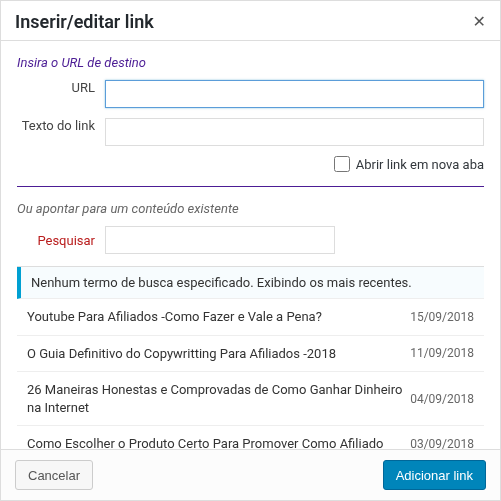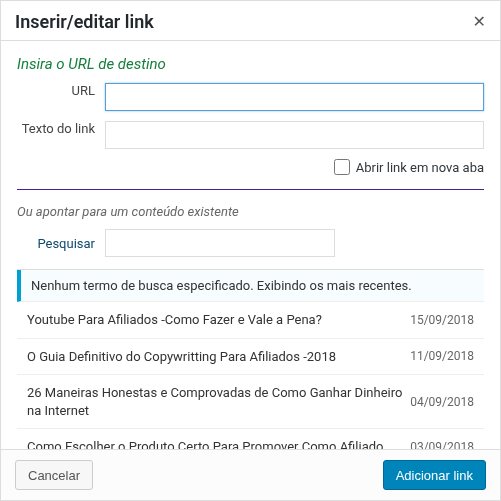--- a/index.html
+++ b/index.html
@@ -2,30 +2,30 @@
 <html><head>
 <meta charset="utf-8">
 <style>
   * { box-sizing: border-box; margin: 0; padding: 0; }
   html, body { width: 501px; height: 501px; font-family: -apple-system, BlinkMacSystemFont, "Segoe UI", Roboto, Arial, sans-serif; font-size: 13px; color: #32373c; background: #fff; }
   .dialog { width: 501px; height: 501px; border: 1px solid #ddd; display: flex; flex-direction: column; }
   .titlebar { display: flex; justify-content: space-between; align-items: center; padding: 10px 14px 8px 14px; border-bottom: 1px solid #ddd; }
   .titlebar h1 { font-size: 18px; font-weight: 600; color: #23282d; }
   .close-x { font-size: 16px; color: #555; cursor: pointer; line-height: 1; }
   .body { padding: 14px 16px 0 16px; flex: 1; overflow: hidden; display: flex; flex-direction: column; }
-  .hint { font-style: italic; color: #15803d; margin-bottom: 10px; font-size: 15px; }
+  .hint { font-style: italic; color: #4c1d95; margin-bottom: 10px; font-size: 13px; }
   .row { display: flex; align-items: flex-start; margin-bottom: 10px; }
   .row label { width: 88px; text-align: right; padding-right: 10px; font-size: 13px; color: #444; }
   .row input[type="text"] { flex: 1; height: 28px; border: 1px solid #ddd; padding: 2px 6px; font-size: 13px; outline: none; }
   .url-field { border: 1px solid #5b9dd9 !important; box-shadow: 0 0 2px rgba(30,140,190,.5); }
   .chk-row { display: flex; align-items: center; margin-left: 98px; margin-bottom: 14px; justify-content: flex-end; }
   .chk-row input { margin-right: 6px; width: 16px; height: 16px; }
   .divider-hint { font-style: italic; color: #666; border-top: 1px solid #4c1d95; padding-top: 14px; margin-bottom: 10px; }
   .search-row { display: flex; align-items: center; margin-bottom: 12px; }
-  .search-row label { width: 88px; text-align: right; padding-right: 10px; font-size: 13px; color: #0c4a6e; }
+  .search-row label { width: 88px; text-align: right; padding-right: 10px; font-size: 13px; color: #b91c1c; }
   .search-row input { width: 230px; height: 28px; border: 1px solid #ddd; padding: 2px 6px; font-size: 13px; }
   .results-wrap { flex: 1; border-top: 1px solid #ddd; overflow-y: scroll; }
   .notice { border-left: 4px solid #00a0d2; background: #f7fcfe; padding: 8px 10px; font-size: 13px; color: #333; border-bottom: 1px solid #eee; }
   .result { display: flex; justify-content: space-between; align-items: center; padding: 9px 10px; border-bottom: 1px solid #eee; cursor: pointer; }
   .result-title { font-size: 13px; color: #333; line-height: 1.35; }
   .result-date { font-size: 12px; color: #666; white-space: nowrap; }
   .footer { display: flex; justify-content: space-between; align-items: center; padding: 10px 14px; border-top: 1px solid #ddd; background: #fcfcfc; }
   .btn { height: 30px; padding: 0 12px; border-radius: 3px; font-size: 13px; cursor: pointer; }
   .btn-cancel { background: #f7f7f7; border: 1px solid #ccc; color: #555; }
   .btn-primary { background: #0085ba; border: 1px solid #006799; color: #fff; font-weight: 500; }

